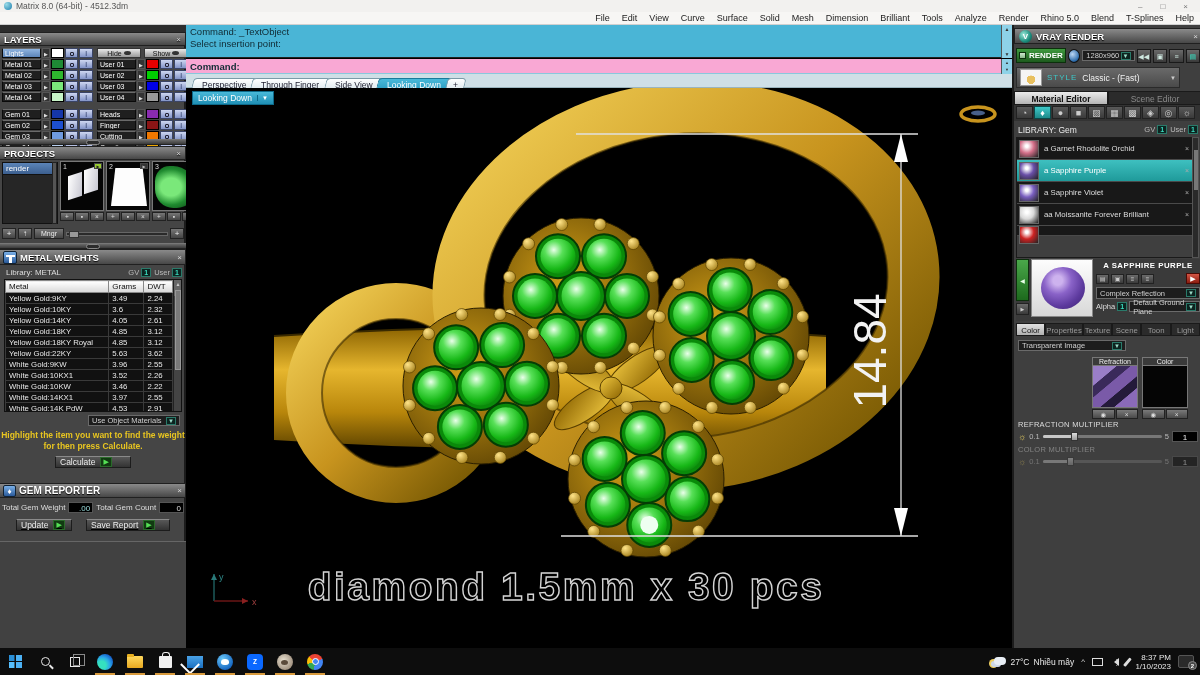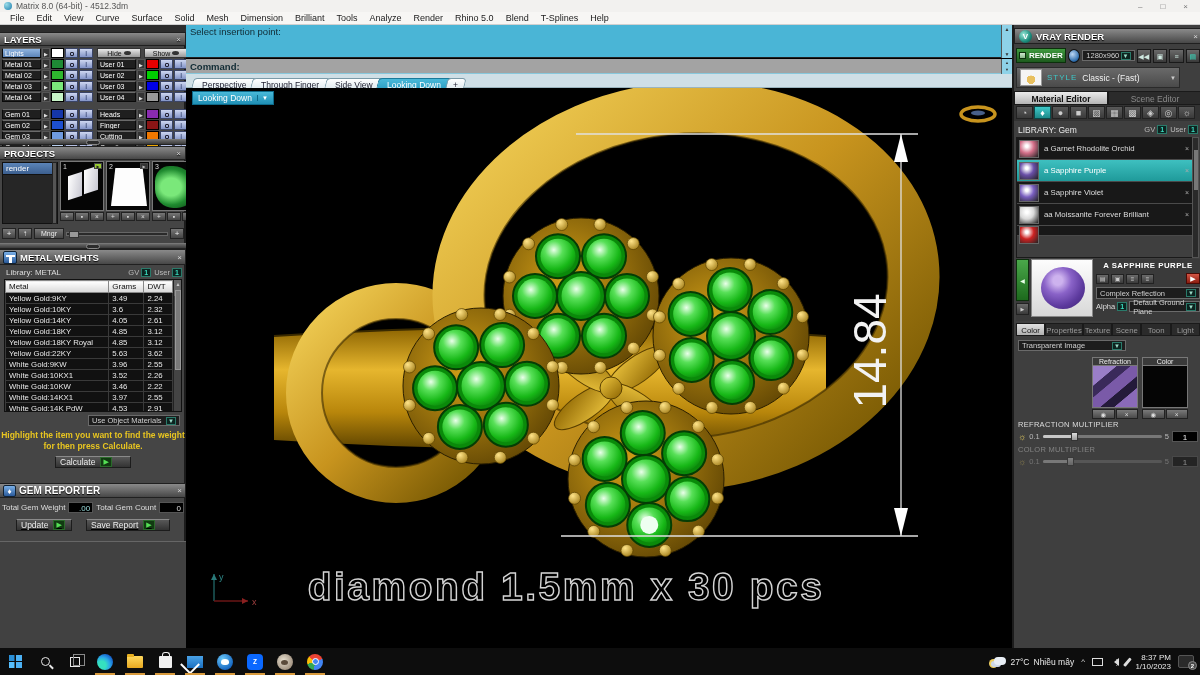--- a/index.html
+++ b/index.html
@@ -3,21 +3,21 @@
 <meta charset="utf-8">
 <style>
   * { margin:0; padding:0; box-sizing:border-box; font-family:"Liberation Sans", sans-serif; }
   html,body { background:#000; }
   #app { position:relative; width:1200px; height:675px; overflow:hidden; background:#4a4a4a; }
 
   
   #titlebar { position:absolute; left:0; top:0; width:1200px; height:12px; background:#f2f1ef; display:flex; align-items:center; padding:0 4px; font-size:8.5px; color:#555; }
   #titlebar .appico { width:8px; height:8px; border-radius:50%; background:radial-gradient(circle at 30% 30%, #9adbe8, #1d7fae); margin-right:4px; }
   #titlebar .winctl { margin-left:auto; display:flex; gap:18px; color:#777; font-size:8px; padding-right:8px; }
-  #menubar { position:absolute; left:0; top:12px; width:1200px; height:13px; background:#f7f6f4; border-bottom:1px solid #d0d0d0; display:flex; align-items:center; padding-left:4px; }
+  #menubar { position:absolute; left:0; top:12px; width:1200px; height:13px; background:#f7f6f4; border-bottom:1px solid #d0d0d0; display:flex; align-items:center; padding-left:4px;justify-content:flex-end; }
   .menu-item { font-size:9px; color:#222; padding:0 6px; }
 
   
   .panel-hdr { background:linear-gradient(#8a8a8a,#474747); border:1px solid #202020; border-left:none; color:#fff; font-weight:bold; font-size:9.5px; display:flex; align-items:center; padding:0 4px; height:14px; text-shadow:0 1px 1px #000; }
   .hdr-x { margin-left:auto; color:#d8d8d8; font-size:8px; font-weight:normal; }
   .splitter { background:linear-gradient(#6a6a6a,#3a3a3a); height:6px; position:relative; border-top:1px solid #777; border-bottom:1px solid #222; }
   .splitter i { position:absolute; left:50%; top:0; width:14px; height:5px; background:#2c2c2c; border-radius:3px; border:1px solid #888; transform:translateX(-50%); }
   .gbtn { display:inline-flex; align-items:center; background:linear-gradient(#585858,#333); border:1px solid #1c1c1c; border-top-color:#8a8a8a; color:#eee; font-size:8.5px; padding:0 4px; height:12px; }
   .gbtn b { color:#55e055; font-size:7px; margin-left:5px; font-weight:normal; background:#123a12; border:1px solid #2a6a2a; padding:0 2px; }
   .tchip { display:inline-flex; gap:2px; align-items:center; font-size:7.5px; color:#bbb; }
@@ -91,21 +91,21 @@
   #gr-totals { display:flex; align-items:center; gap:3px; padding:4px 2px 0 2px; color:#ddd; font-size:8px; white-space:nowrap; }
   .valbox { background:#000; border:1px solid #555; color:#9adcdc; font-size:8px; width:30px; text-align:right; padding:0 2px; height:11px; line-height:11px; }
   #gr-btns { display:flex; gap:14px; justify-content:center; margin-top:6px;text-decoration:underline; }
   #left-rest { position:absolute; left:0; top:516px; width:186px; height:107px; background:#414141; border-top:1px solid #666; }
 
   
   #center { position:absolute; left:186px; top:25px; width:826px; height:623px; background:#000; }
   #cmd-history { position:absolute; left:0; top:0; width:826px; height:33px; background:#4ab5d6; border-bottom:1px solid #222; }
   #cmd-history .line { font-size:9.5px; color:#102a33; padding:1px 0 0 4px; }
   #cmd-scroll { position:absolute; right:0; top:0; width:11px; height:33px; background:#8ed2e8; border-left:1px solid #555; font-size:5px; color:#333; text-align:center; display:flex; flex-direction:column; justify-content:space-between; padding:1px 0; }
-  #cmd-line { position:absolute; left:0; top:34px; width:826px; height:15px; background:#a3a3a3; border-bottom:1px solid #88c8dc; display:flex; align-items:center; }
+  #cmd-line { position:absolute; left:0; top:34px; width:826px; height:15px; background:#f9a8d4; border-bottom:1px solid #88c8dc; display:flex; align-items:center; }
   #cmd-line .line { font-size:9.5px; color:#102a33; padding-left:4px; font-weight:bold; }
   #cmd-spin { position:absolute; right:0; top:0; width:11px; height:15px; background:#8ed2e8; border-left:1px solid #555; font-size:4px; color:#333; text-align:center; line-height:7px; }
   #vtabs { position:absolute; left:0; top:49px; width:826px; height:14px; background:#cfdfe6; border-bottom:1px solid #9ab4be; padding-left:6px; white-space:nowrap; }
   .vtab { display:inline-block; padding:1px 9px 0 9px; margin-right:-5px; height:14px; background:linear-gradient(#ffffff,#d6e4ea); border:1px solid #7a9aa8; border-bottom:none; border-radius:4px 4px 0 0; transform:skewX(-14deg); font-size:8.5px; color:#223; }
   .vtab > span { display:inline-block; transform:skewX(14deg); }
   .vtab.active { background:linear-gradient(#49b9d9,#2596bc); color:#fff; border-color:#1a7a9a; }
   .vtab.plus { padding:1px 6px 0 6px; }
   #viewport { position:absolute; left:0; top:63px; width:826px; height:560px; background:#000; overflow:hidden; }
   #vp-label { position:absolute; left:6px; top:3px; z-index:5; background:linear-gradient(#49b9d9,#1f8fb5); color:#fff; font-size:8.5px; padding:1px 5px; border:1px solid #0d6a8a; display:flex; align-items:center; gap:5px; }
   #vp-label i { font-style:normal; font-size:6px; border-left:1px solid #0d6a8a; padding-left:4px; }
@@ -633,20 +633,21 @@
           <span>Save Report</span>
             <b>▶</b>
         </span>
       </div>
     </div>
     <div id="left-rest"></div>
   </div>
 
   <div id="center">
     <div id="cmd-history">
+      <div class="line">Command: _TextObject</div>
       <div class="line">Select insertion point:</div>
       <div id="cmd-scroll">
         <span>▲</span>
           <span>▼</span>
       </div>
     </div>
     <div id="cmd-line">
       <span class="line">Command:</span>
       <div id="cmd-spin">
         <div>▲</div>

